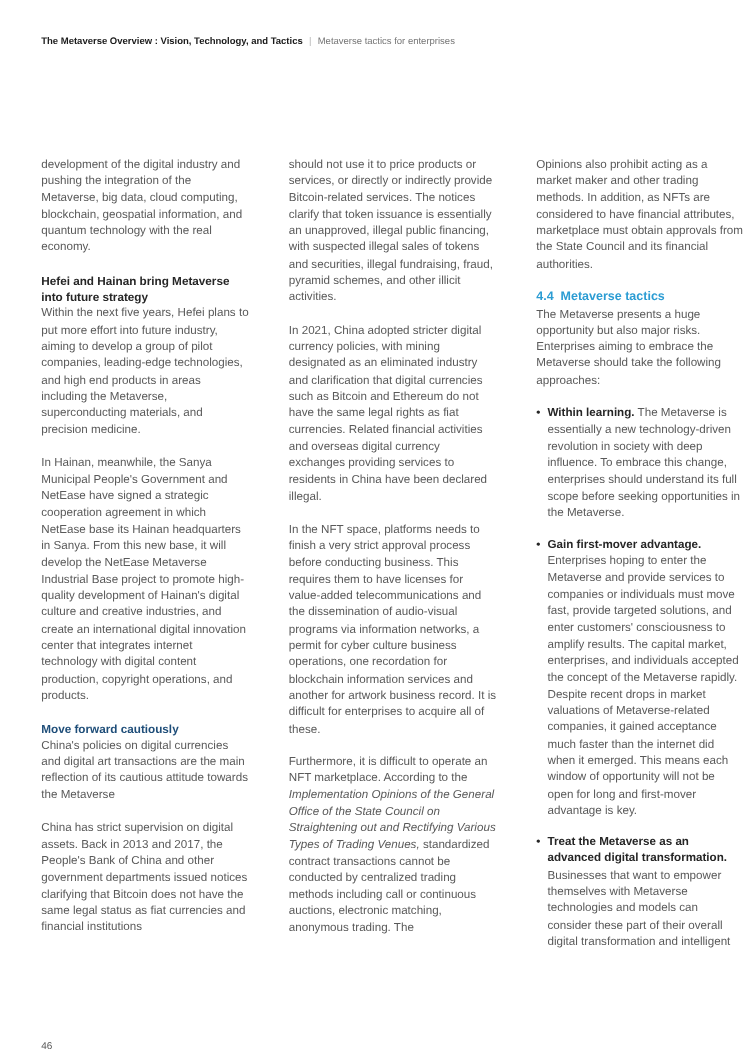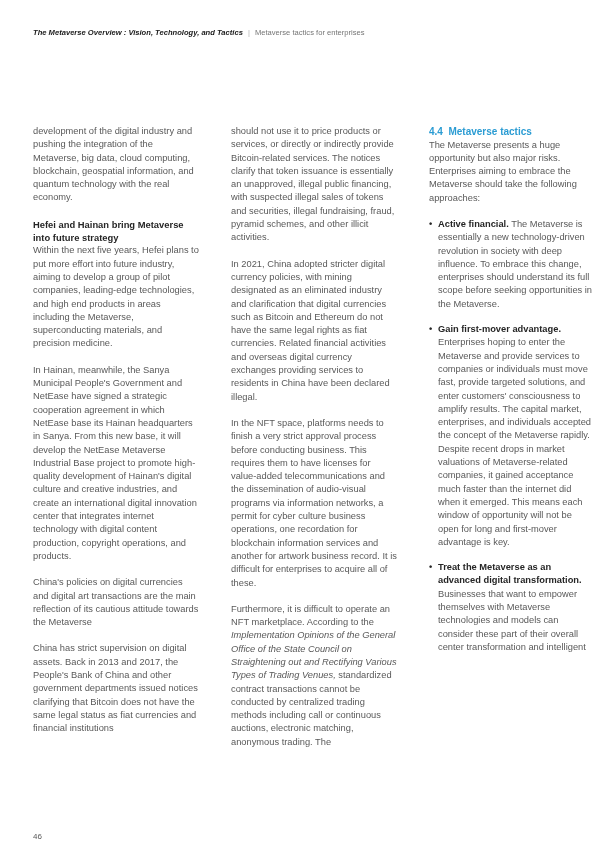--- a/index.html
+++ b/index.html
@@ -1,21 +1,21 @@
 <!DOCTYPE html>
 <html><head>
 <meta charset="utf-8">
 <style>
   html,body { margin:0; padding:0; background:#ffffff; }
   .page {
     position:relative; width:600px; height:848px; background:#ffffff;
     font-family:"Liberation Sans","DejaVu Sans",sans-serif; overflow:hidden;
   }
   .header { position:absolute; top:28px; left:33px; font-size:7.6px; line-height:10px; color:#1a1a1a; white-space:nowrap; }
-  .header .title { font-weight:bold; color:#1a1a1a;font-style:italic; }
+  .header .title { font-weight:bold; color:#1a1a1a; }
   .header .sep { color:#b5b5b5; padding:0 5px; }
   .header .subtitle { color:#757575;text-align:center; }
 
   .columns { position:absolute; top:125px; left:33px; display:flex; gap:32px; }
   .col { width:166px; font-size:9.3px; line-height:13.3px; color:#595959; }
   .col p { margin:0 0 13px 0; }
   .col p:last-child { margin-bottom:0; }
 
   .h-dark { font-size:9.4px; line-height:13.3px; font-weight:bold; color:#262626; margin:0; }
   .h-navy { font-size:9.4px; line-height:13.3px; font-weight:bold; color:#1F4E79; margin:0; }
@@ -39,38 +39,40 @@
     <span class="title">The Metaverse Overview : Vision, Technology, and Tactics</span><span class="sep">|</span><span class="subtitle">Metaverse tactics for enterprises</span>
   </div>
 
   <div class="columns">
 
     <div class="col">
       <p>development of the digital industry and pushing the integration of the Metaverse, big data, cloud computing, blockchain, geospatial information, and quantum technology with the real economy.</p>
       <h3 class="h-dark">Hefei and Hainan bring Metaverse into future strategy</h3>
       <p>Within the next five years, Hefei plans to put more effort into future industry, aiming to develop a group of pilot companies, leading-edge technologies, and high end products in areas including the Metaverse, superconducting materials, and precision medicine.</p>
       <p>In Hainan, meanwhile, the Sanya Municipal People's Government and NetEase have signed a strategic cooperation agreement in which NetEase base its Hainan headquarters in Sanya. From this new base, it will develop the NetEase Metaverse Industrial Base project to promote high-quality development of Hainan's digital culture and creative industries, and create an international digital innovation center that integrates internet technology with digital content production, copyright operations, and products.</p>
+      <h3 class="h-navy">Move forward cautiously</h3>
       <p>China's policies on digital currencies and digital art transactions are the main reflection of its cautious attitude towards the Metaverse</p>
       <p>China has strict supervision on digital assets. Back in 2013 and 2017, the People's Bank of China and other government departments issued notices clarifying that Bitcoin does not have the same legal status as fiat currencies and financial institutions</p>
     </div>
 
     <div class="col">
       <p>should not use it to price products or services, or directly or indirectly provide Bitcoin-related services. The notices clarify that token issuance is essentially an unapproved, illegal public financing, with suspected illegal sales of tokens and securities, illegal fundraising, fraud, pyramid schemes, and other illicit activities.</p>
       <p>In 2021, China adopted stricter digital currency policies, with mining designated as an eliminated industry and clarification that digital currencies such as Bitcoin and Ethereum do not have the same legal rights as fiat currencies. Related financial activities and overseas digital currency exchanges providing services to residents in China have been declared illegal.</p>
       <p>In the NFT space, platforms needs to finish a very strict approval process before conducting business. This requires them to have licenses for value-added telecommunications and the dissemination of audio-visual programs via information networks, a permit for cyber culture business operations, one recordation for blockchain information services and another for artwork business record. It is difficult for enterprises to acquire all of these.</p>
       <p><span>Furthermore, it is difficult to operate an NFT marketplace. According to the </span><span class="italic">Implementation Opinions of the General Office of the State Council on Straightening out and Rectifying Various Types of Trading Venues,</span><span> standardized contract transactions cannot be conducted by centralized trading methods including call or continuous auctions, electronic matching, anonymous trading. The</span></p>
     </div>
 
     <div class="col">
+      <p>Opinions also prohibit acting as a market maker and other trading methods. In addition, as NFTs are considered to have financial attributes, marketplace must obtain approvals from the State Council and its financial authorities.</p>
       <h2 class="h-teal">4.4  Metaverse tactics</h2>
       <p>The Metaverse presents a huge opportunity but also major risks. Enterprises aiming to embrace the Metaverse should take the following approaches:</p>
       <ul class="bullets">
-        <li><span class="lead">Active financial.</span><span> The Metaverse is essentially a new technology-driven revolution in society with deep influence. To embrace this change, enterprises should understand its full scope before seeking opportunities in the Metaverse.</span></li>
+        <li><span class="lead">Within learning.</span><span> The Metaverse is essentially a new technology-driven revolution in society with deep influence. To embrace this change, enterprises should understand its full scope before seeking opportunities in the Metaverse.</span></li>
         <li><span class="lead">Gain first-mover advantage.</span><span> Enterprises hoping to enter the Metaverse and provide services to companies or individuals must move fast, provide targeted solutions, and enter customers' consciousness to amplify results. The capital market, enterprises, and individuals accepted the concept of the Metaverse rapidly. Despite recent drops in market valuations of Metaverse-related companies, it gained acceptance much faster than the internet did when it emerged. This means each window of opportunity will not be open for long and first-mover advantage is key.</span></li>
-        <li><span class="lead">Treat the Metaverse as an advanced digital transformation.</span><span> Businesses that want to empower themselves with Metaverse technologies and models can consider these part of their overall center transformation and intelligent</span></li>
+        <li><span class="lead">Treat the Metaverse as an advanced digital transformation.</span><span> Businesses that want to empower themselves with Metaverse technologies and models can consider these part of their overall digital transformation and intelligent</span></li>
       </ul>
     </div>
 
   </div>
 
   <div class="footer">46</div>
 
 </div>
 
 </body></html>

